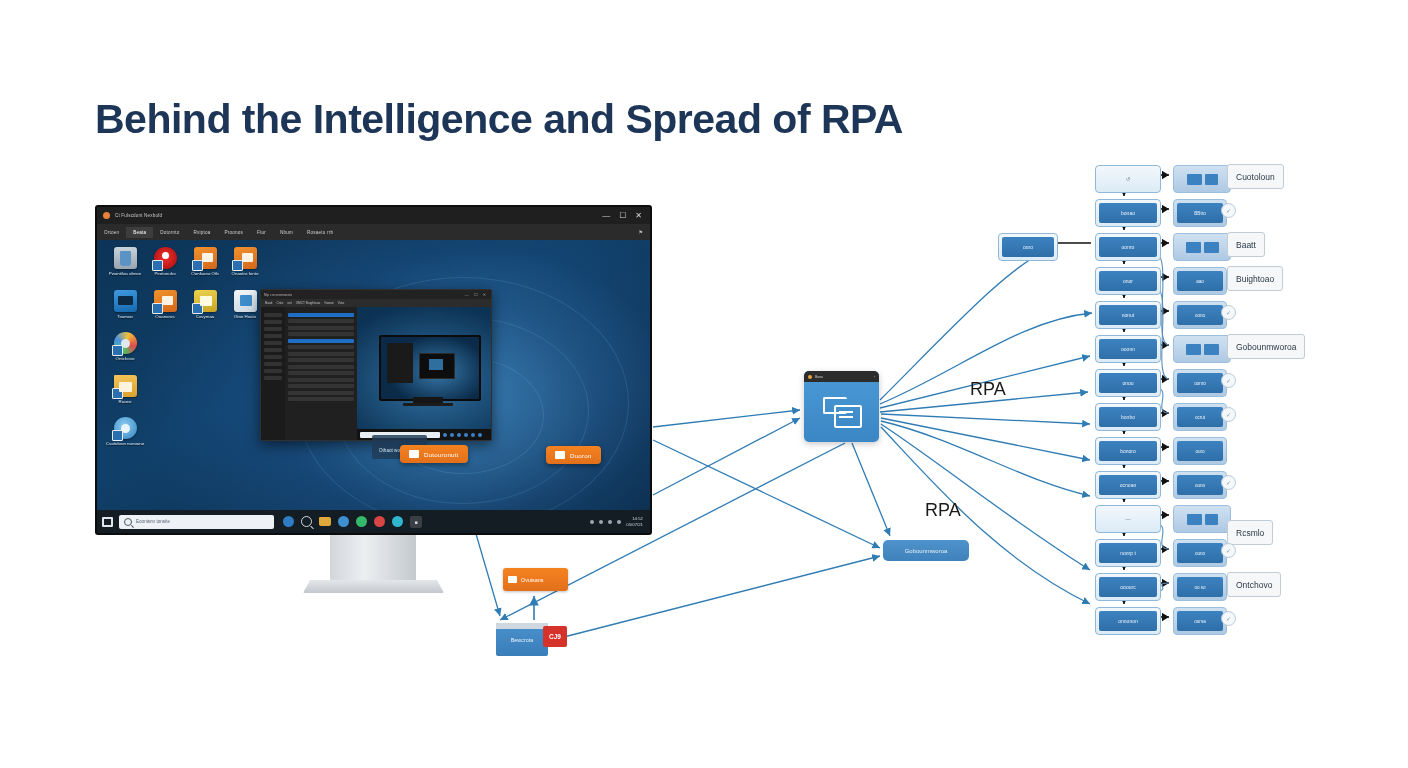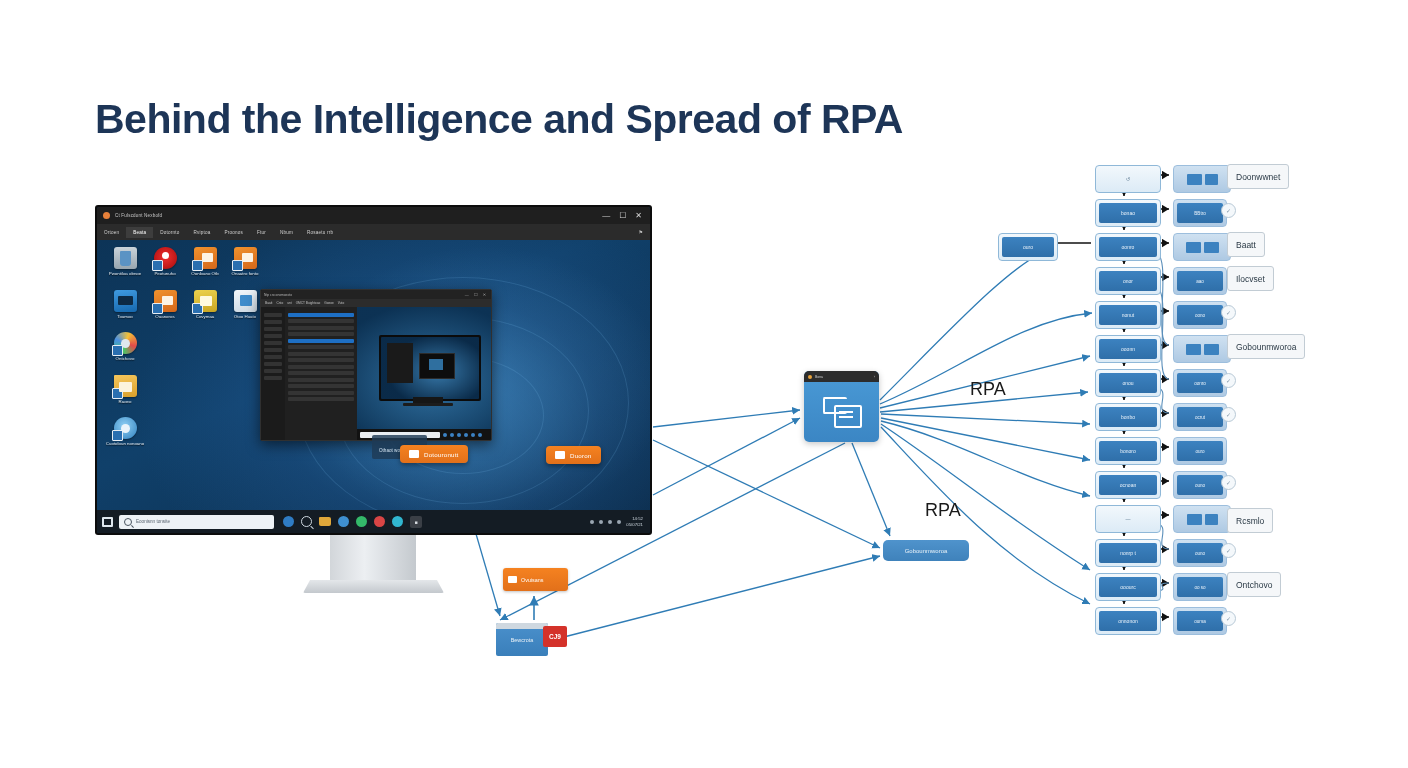--- a/index.html
+++ b/index.html
@@ -540,21 +540,21 @@
       <div class="fc-node plain" style="left:55px;top:5px;width:58px;height:20px;">
         <div class="fc-inner">
           <span>↺</span>
         </div>
       </div>
       <div class="fc-icon" style="left:133px;top:5px;width:46px;height:20px;">
         <div class="blk" style="width: 15px; height: 11px;"></div>
         <div class="blk" style="width: 13px; height: 11px;"></div>
       </div>
       <div class="fc-out" style="left:187px;top:4px;height:23px;">
-        <span>Doonwwnet</span>
+        <span>Cuotoloun</span>
       </div>
       <div class="fc-node" style="left:55px;top:39px;width:58px;height:20px;">
         <div class="fc-inner">
           <span>bonao</span>
         </div>
       </div>
       <div class="fc-icon" style="left: 133px; top: 39px; width: 46px; height: 20px; padding: 3px;">
         <div class="pill">
           <span>BBtro</span>
         </div>
@@ -576,21 +576,21 @@
         <div class="fc-inner">
           <span>onor</span>
         </div>
       </div>
       <div class="fc-icon" style="left: 133px; top: 107px; width: 46px; height: 20px; padding: 3px;">
         <div class="pill">
           <span>aao</span>
         </div>
       </div>
       <div class="fc-out" style="left:187px;top:106px;height:23px;">
-        <span>Ilocvset</span>
+        <span>Buightoao</span>
       </div>
       <div class="fc-node" style="left:55px;top:141px;width:58px;height:20px;">
         <div class="fc-inner">
           <span>nonut</span>
         </div>
       </div>
       <div class="fc-icon" style="left: 133px; top: 141px; width: 46px; height: 20px; padding: 3px;">
         <div class="pill">
           <span>oono</span>
         </div>
@@ -653,21 +653,21 @@
       <div class="fc-chk" style="left:181px;top:315px;">✓</div>
       <div class="fc-node plain" style="left:55px;top:345px;width:58px;height:20px;">
         <div class="fc-inner">
           <span>—</span>
         </div>
       </div>
       <div class="fc-icon" style="left:133px;top:345px;width:46px;height:20px;">
         <div class="blk" style="width: 15px; height: 11px;"></div>
         <div class="blk" style="width: 13px; height: 11px;"></div>
       </div>
-      <div class="fc-out" style="left:187px;top:348px;height:23px;align-items:center;">
+      <div class="fc-out" style="left:187px;top:360px;height:23px;align-items:center;">
         <span>Rcsmlo</span>
       </div>
       <div class="fc-node" style="left:55px;top:379px;width:58px;height:20px;">
         <div class="fc-inner">
           <span>nonrp t</span>
         </div>
       </div>
       <div class="fc-icon" style="left: 133px; top: 379px; width: 46px; height: 20px; padding: 3px;">
         <div class="pill">
           <span>ouno</span>

